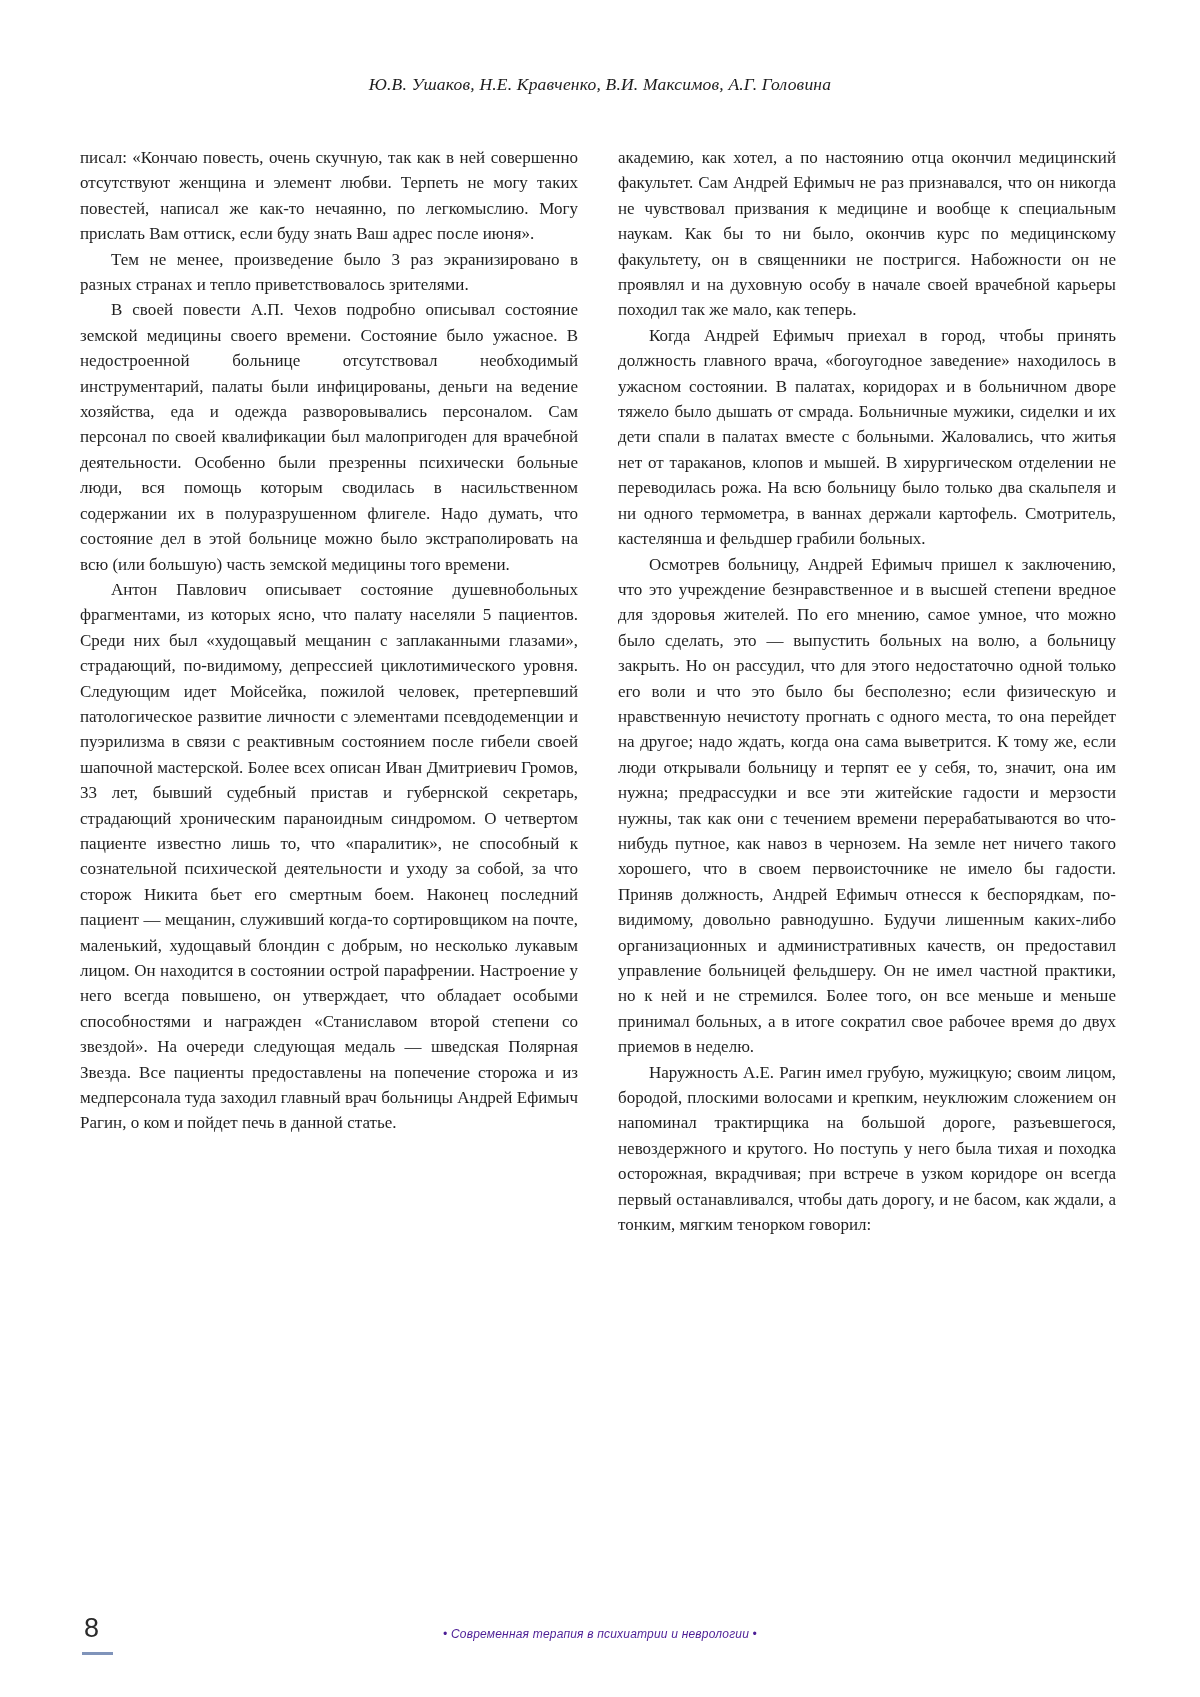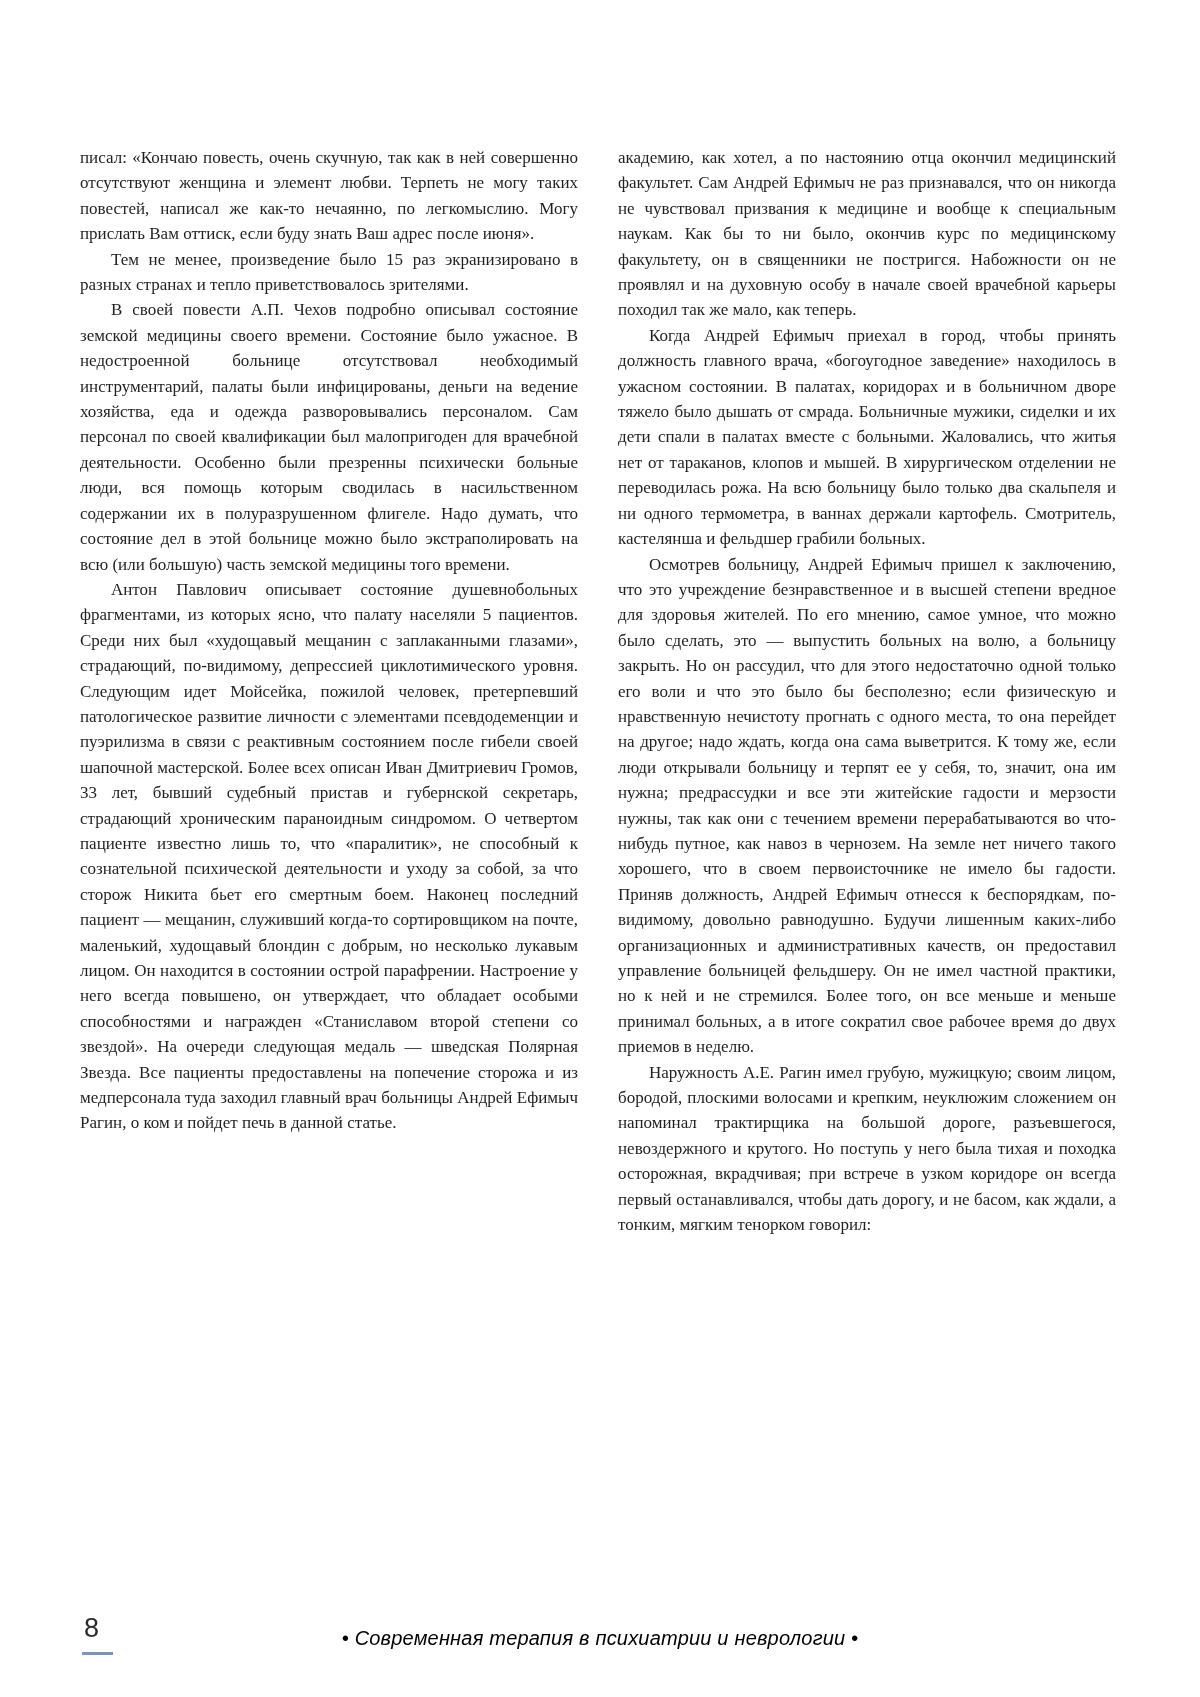--- a/index.html
+++ b/index.html
@@ -62,35 +62,36 @@
     background: #8094ba;
   }
   .journal-line {
     position: absolute;
     top: 1627px;
     left: 0;
     width: 100%;
     text-align: center;
     font-family: "Liberation Sans", "DejaVu Sans", sans-serif;
     font-style: italic;
-    font-size: 20px;
-    color: #000000;
+    font-size: 12px;
+    color: #4c1d95;
     letter-spacing: 0.2px;
   }
 </style>
 </head>
 <body>
 
 <div id="page">
 
+  <div class="authors">Ю.В. Ушаков, Н.Е. Кравченко, В.И. Максимов, А.Г. Головина</div>
 
   <div class="body-columns">
     <div class="column">
       <p class="continuation">писал: «Кончаю повесть, очень скучную, так как в ней совершенно отсутствуют женщина и элемент любви. Терпеть не могу таких повестей, написал же как-то нечаянно, по легкомыслию. Могу прислать Вам оттиск, если буду знать Ваш адрес после июня».</p>
-      <p>Тем не менее, произведение было 15 раз экранизировано в разных странах и тепло приветствовалось зрителями.</p>
+      <p>Тем не менее, произведение было 3 раз экранизировано в разных странах и тепло приветствовалось зрителями.</p>
       <p>В своей повести А.П. Чехов подробно описывал состояние земской медицины своего времени. Состояние было ужасное. В недостроенной больнице отсутствовал необходимый инструментарий, палаты были инфицированы, деньги на ведение хозяйства, еда и одежда разворовывались персоналом. Сам персонал по своей квалификации был малопригоден для врачебной деятельности. Особенно были презренны психически больные люди, вся помощь которым сводилась в насильственном содержании их в полуразрушенном флигеле. Надо думать, что состояние дел в этой больнице можно было экстраполировать на всю (или большую) часть земской медицины того времени.</p>
       <p>Антон Павлович описывает состояние душевнобольных фрагментами, из которых ясно, что палату населяли 5 пациентов. Среди них был «худощавый мещанин с заплаканными глазами», страдающий, по-видимому, депрессией циклотимического уровня. Следующим идет Мойсейка, пожилой человек, претерпевший патологическое развитие личности с элементами псевдодеменции и пуэрилизма в связи с реактивным состоянием после гибели своей шапочной мастерской. Более всех описан Иван Дмитриевич Громов, 33 лет, бывший судебный пристав и губернской секретарь, страдающий хроническим параноидным синдромом. О четвертом пациенте известно лишь то, что «паралитик», не способный к сознательной психической деятельности и уходу за собой, за что сторож Никита бьет его смертным боем. Наконец последний пациент — мещанин, служивший когда-то сортировщиком на почте, маленький, худощавый блондин с добрым, но несколько лукавым лицом. Он находится в состоянии острой парафрении. Настроение у него всегда повышено, он утверждает, что обладает особыми способностями и награжден «Станиславом второй степени со звездой». На очереди следующая медаль — шведская Полярная Звезда. Все пациенты предоставлены на попечение сторожа и из медперсонала туда заходил главный врач больницы Андрей Ефимыч Рагин, о ком и пойдет печь в данной статье.</p>
     </div>
     <div class="column">
       <p class="continuation">академию, как хотел, а по настоянию отца окончил медицинский факультет. Сам Андрей Ефимыч не раз признавался, что он никогда не чувствовал призвания к медицине и вообще к специальным наукам. Как бы то ни было, окончив курс по медицинскому факультету, он в священники не постригся. Набожности он не проявлял и на духовную особу в начале своей врачебной карьеры походил так же мало, как теперь.</p>
       <p>Когда Андрей Ефимыч приехал в город, чтобы принять должность главного врача, «богоугодное заведение» находилось в ужасном состоянии. В палатах, коридорах и в больничном дворе тяжело было дышать от смрада. Больничные мужики, сиделки и их дети спали в палатах вместе с больными. Жаловались, что житья нет от тараканов, клопов и мышей. В хирургическом отделении не переводилась рожа. На всю больницу было только два скальпеля и ни одного термометра, в ваннах держали картофель. Смотритель, кастелянша и фельдшер грабили больных.</p>
       <p>Осмотрев больницу, Андрей Ефимыч пришел к заключению, что это учреждение безнравственное и в высшей степени вредное для здоровья жителей. По его мнению, самое умное, что можно было сделать, это — выпустить больных на волю, а больницу закрыть. Но он рассудил, что для этого недостаточно одной только его воли и что это было бы бесполезно; если физическую и нравственную нечистоту прогнать с одного места, то она перейдет на другое; надо ждать, когда она сама выветрится. К тому же, если люди открывали больницу и терпят ее у себя, то, значит, она им нужна; предрассудки и все эти житейские гадости и мерзости нужны, так как они с течением времени перерабатываются во что-нибудь путное, как навоз в чернозем. На земле нет ничего такого хорошего, что в своем первоисточнике не имело бы гадости. Приняв должность, Андрей Ефимыч отнесся к беспорядкам, по-видимому, довольно равнодушно. Будучи лишенным каких-либо организационных и административных качеств, он предоставил управление больницей фельдшеру. Он не имел частной практики, но к ней и не стремился. Более того, он все меньше и меньше принимал больных, а в итоге сократил свое рабочее время до двух приемов в неделю.</p>
       <p>Наружность А.Е. Рагин имел грубую, мужицкую; своим лицом, бородой, плоскими волосами и крепким, неуклюжим сложением он напоминал трактирщика на большой дороге, разъевшегося, невоздержного и крутого. Но поступь у него была тихая и походка осторожная, вкрадчивая; при встрече в узком коридоре он всегда первый останавливался, чтобы дать дорогу, и не басом, как ждали, а тонким, мягким тенорком говорил:</p>
     </div>
   </div>

